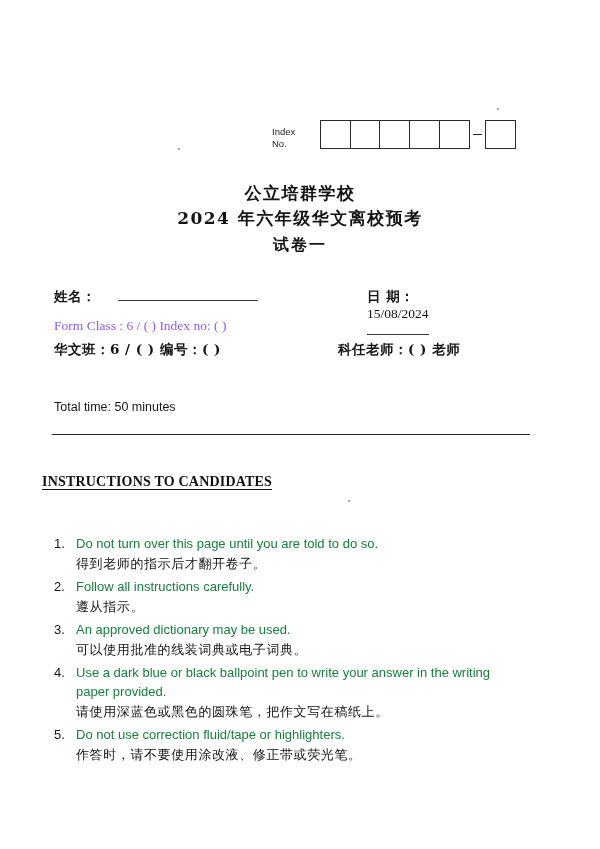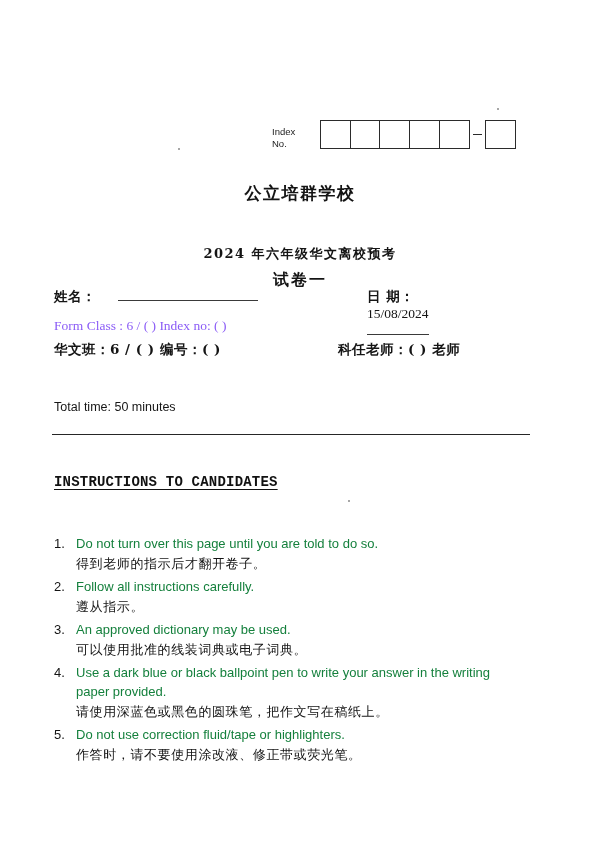--- a/index.html
+++ b/index.html
@@ -78,23 +78,22 @@
     font-family: "DejaVu Serif", serif;
     font-weight: bold;
     color: #141414;
     letter-spacing: 1.5px;
   }
   .title-1 {
     font-size: 17px;
     line-height: 24px;
   }
   .title-2 {
-    font-size: 13px;
+    font-size: 17px;
     line-height: 27px;
-    margin-top: 35px;
   }
   .title-3 {
     font-size: 16px;
     line-height: 26px;
     letter-spacing: 2px;
   }
 
   
   .form-area {
     position: absolute;
@@ -174,23 +173,23 @@
     left: 52px;
     top: 434px;
     width: 478px;
     height: 0;
     border-top: 1.9px solid #262626;
   }
 
   
   .instr-heading {
     position: absolute;
-    left: 54px;
+    left: 42px;
     top: 474px;
-    font-family: Liberation Mono, monospace;
+    font-family: Liberation Serif, serif;
     font-size: 14px;
     font-weight: bold;
     color: #111;
     text-decoration: underline;
     text-underline-offset: 3px;
     letter-spacing: 0.2px;
   }
 
   .instr-list {
     position: absolute;

